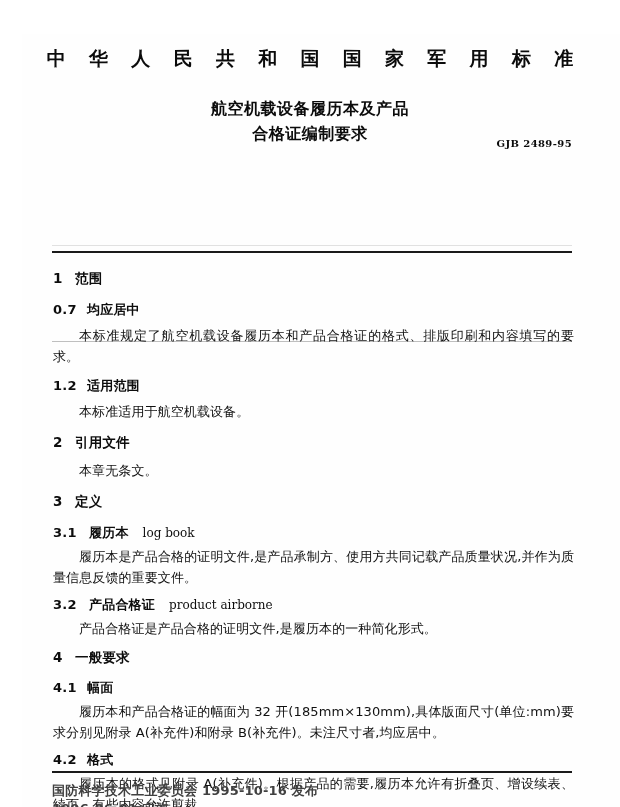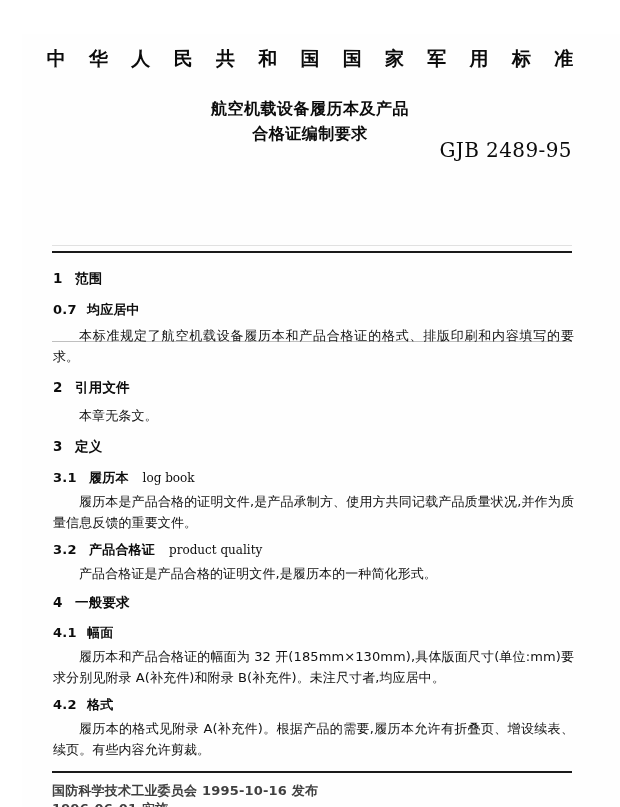--- a/index.html
+++ b/index.html
@@ -61,22 +61,22 @@
     color: #0b0b0b;
   }
   .doc-title .line2 {
     display: block;
   }
   .std-number {
     position: absolute;
     right: 48px;
     top: 138px;
     font-family: "DejaVu Serif", serif;
-    font-size: 20px;
-    font-weight: normal;
+    font-size: 10px;
+    font-weight: bold;
     letter-spacing: 0.4px;
     color: #0b0b0b;
   }
   .english-title {
     margin-top: 30px;
     font-family: "DejaVu Serif", serif;
     font-size: 12.5px;
     font-weight: bold;
     line-height: 1.85;
     color: #101010;
@@ -221,20 +221,26 @@
         </div>
       </div>
 
       <div class="sec">
         <div class="h2">
           <span class="num">0.7</span><span>均应居中</span>
         </div>
         <p class="para">本标准规定了航空机载设备履历本和产品合格证的格式、排版印刷和内容填写的要求。</p>
       </div>
 
+      <div class="sec">
+        <div class="h2">
+          <span class="num">1.2</span><span>适用范围</span>
+        </div>
+        <p class="para">本标准适用于航空机载设备。</p>
+      </div>
 
       <div class="sec">
         <div class="h1">
           <span class="num">2</span><span>引用文件</span>
         </div>
         <p class="para">本章无条文。</p>
       </div>
 
       <div class="sec">
         <div class="h1">
@@ -244,21 +250,21 @@
 
       <div class="sec">
         <div class="h2">
           <span class="num">3.1</span><span class="term">履历本</span><span class="en">log book</span>
         </div>
         <p class="para tight">履历本是产品合格的证明文件,是产品承制方、使用方共同记载产品质量状况,并作为质量信息反馈的重要文件。</p>
       </div>
 
       <div class="sec">
         <div class="h2">
-          <span class="num">3.2</span><span class="term">产品合格证</span><span class="en">product quality</span>
+          <span class="num">3.2</span><span class="term">产品合格证</span><span class="en">product airborne</span>
         </div>
         <p class="para tight">产品合格证是产品合格的证明文件,是履历本的一种简化形式。</p>
       </div>
 
       <div class="sec">
         <div class="h1">
           <span class="num">4</span><span>一般要求</span>
         </div>
       </div>
 

